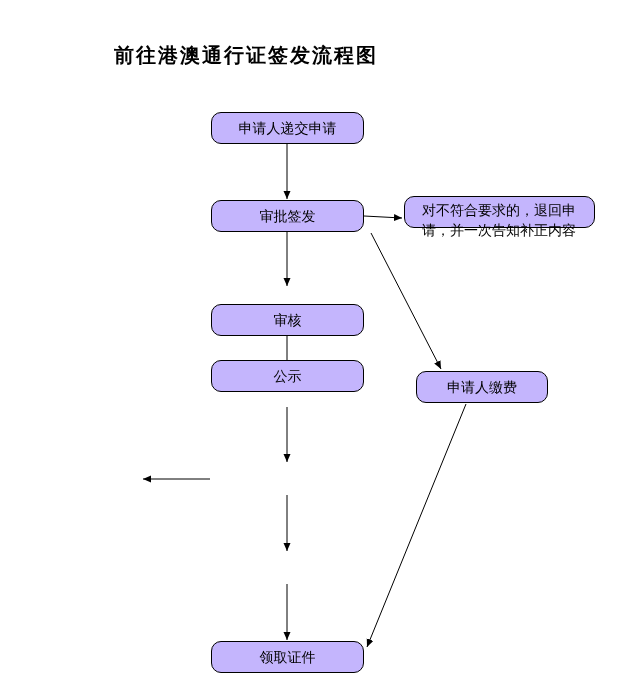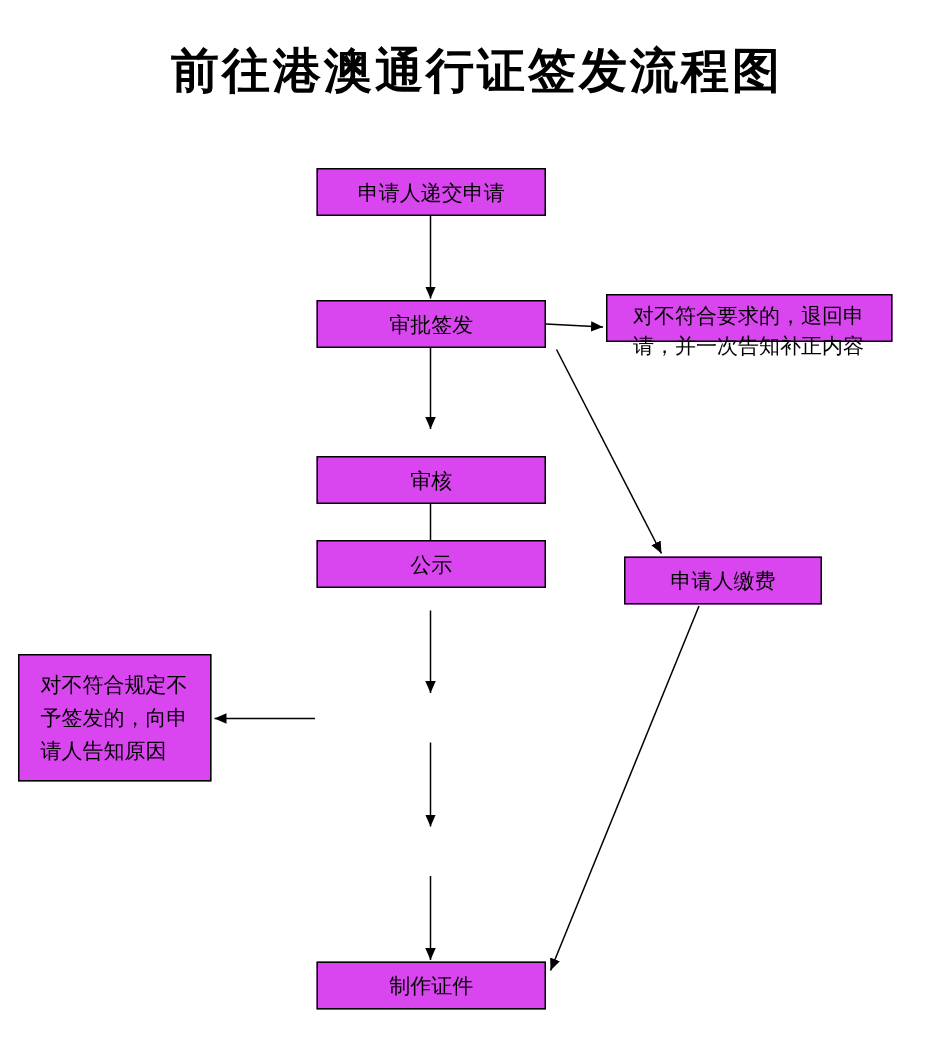--- a/index.html
+++ b/index.html
@@ -8,39 +8,39 @@
   .canvas {
     position: relative;
     width: 634px;
     height: 700px;
     background: #ffffff;
     overflow: hidden;
   }
   .title {
     position: absolute;
     left: 114px;
-    top: 26px;
-    font-size: 32px;
+    top: 42px;
+    font-size: 20px;
     font-weight: 600;
     letter-spacing: 2px;
     white-space: nowrap;
     color: #000;
   }
   .connectors {
     position: absolute;
     left: 0;
     top: 0;
     width: 634px;
     height: 700px;
   }
   .node {
     position: absolute;
-    background: #d946ef;
+    background: #c4b5fd;
     border: 1px solid #000000;
-    border-radius: 0;
+    border-radius: 10px;
     font-size: 14px;
     line-height: 20px;
     color: #000;
     display: flex;
     align-items: center;
     justify-content: center;
     text-align: center;
   }
   .main { left: 211px; width: 153px; height: 32px; }
   .n-submit    { top: 112px; }
@@ -95,19 +95,18 @@
       <line x1="210" y1="479" x2="143" y2="479" marker-end="url(#arrow)"></line>
       <line x1="371" y1="233" x2="441" y2="369" marker-end="url(#arrow)"></line>
       <line x1="466" y1="404" x2="367" y2="647" marker-end="url(#arrow)"></line>
     </g>
   </svg>
 
   <div class="node main n-submit">申请人递交申请</div>
   <div class="node main n-accept">审批签发</div>
   <div class="node main n-review">审核</div>
   <div class="node main n-publicity">公示</div>
-  <div class="node main n-collect">制作证件</div>
+  <div class="node main n-collect">领取证件</div>
 
   <div class="node note n-return">对不符合要求的，退回申请，并一次告知补正内容</div>
   <div class="node n-pay">申请人缴费</div>
-  <div class="node note n-refuse">对不符合规定不予签发的，向申请人告知原因</div>
 
 </div>
 
 </body></html>

